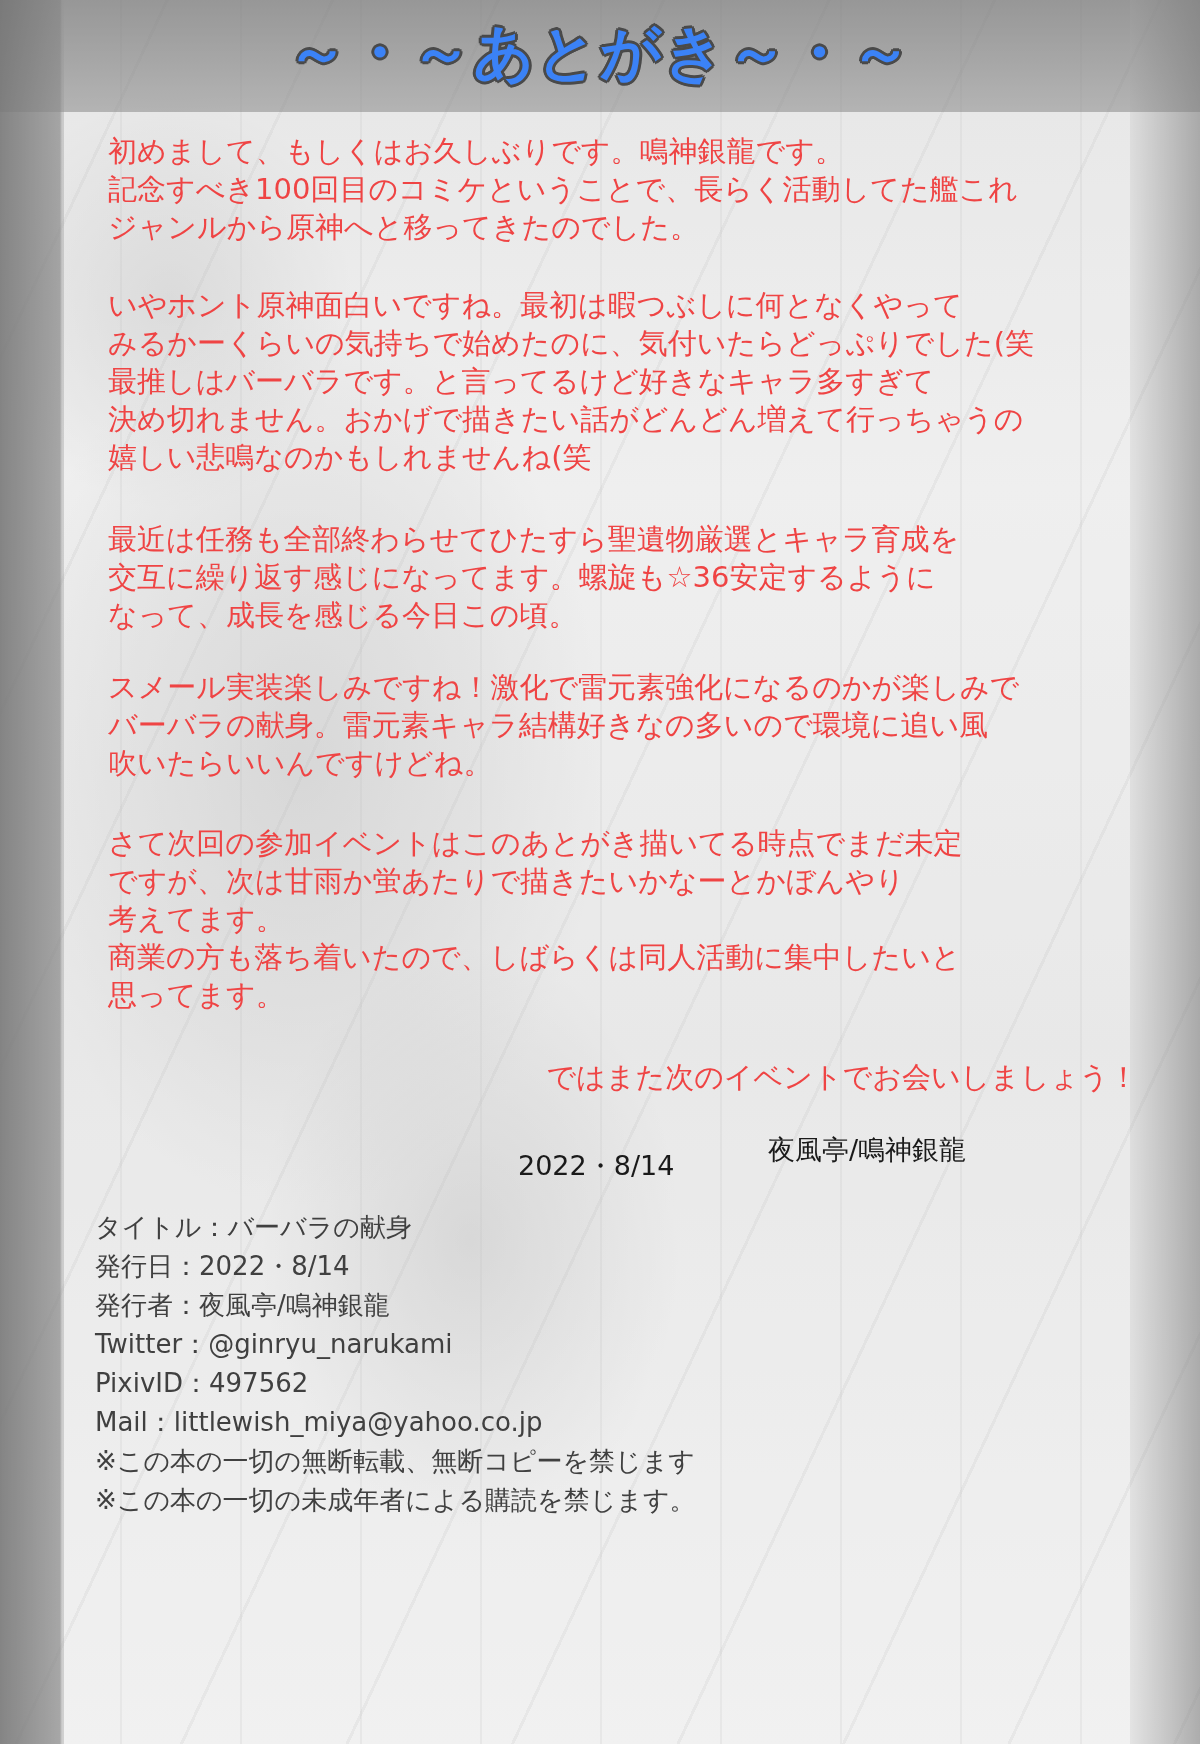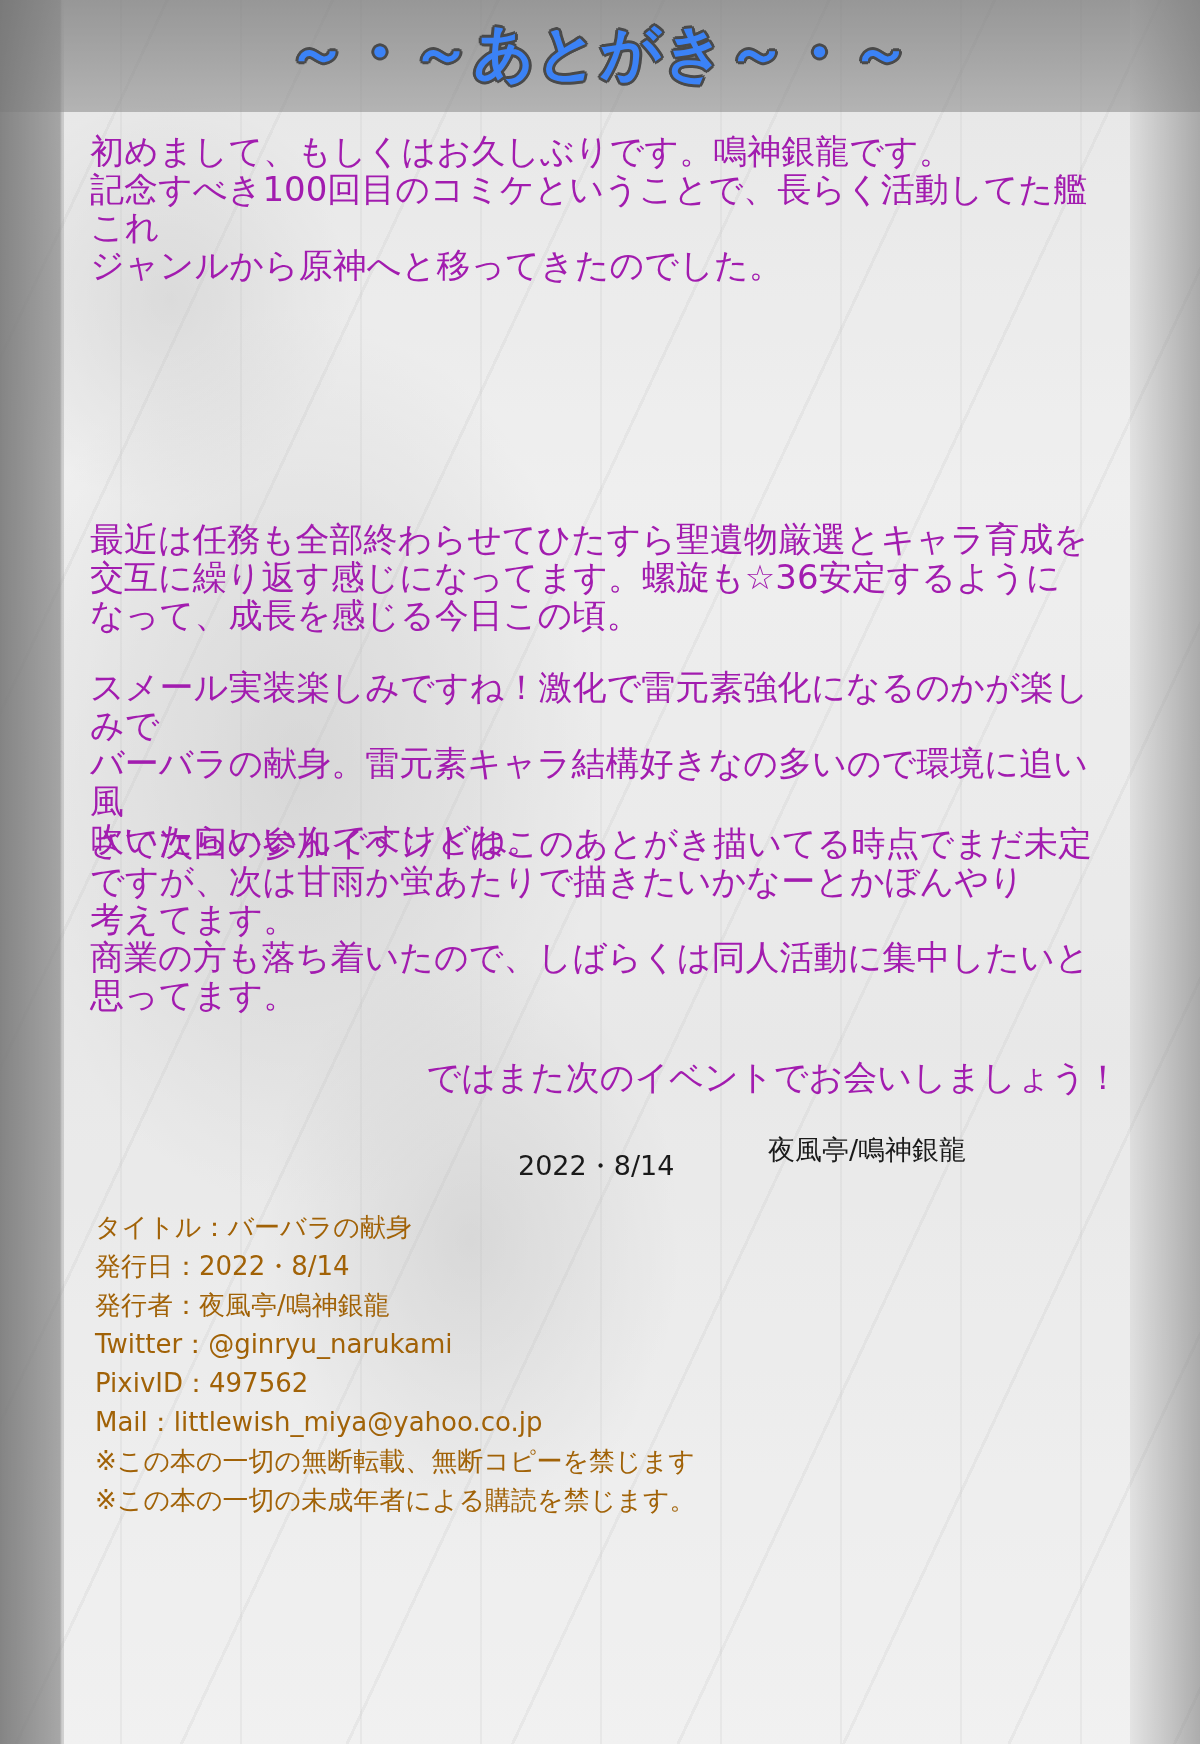--- a/index.html
+++ b/index.html
@@ -79,24 +79,24 @@
     font-weight: bold;
     color: #3b82f6;
     letter-spacing: 2px;
     text-shadow:
       2px 2px 0 #4a4a4a, -2px 2px 0 #4a4a4a, 2px -2px 0 #4a4a4a, -2px -2px 0 #4a4a4a,
       0 3px 0 #4a4a4a, 3px 0 0 #4a4a4a, 0 -3px 0 #4a4a4a, -3px 0 0 #4a4a4a;
   }
 
   .body-block {
     position: absolute;
-    left: 90px;
+    left: 108px;
     width: 1030px;
-    color: #a21caf;
-    font-size: 34px;
+    color: #ef4444;
+    font-size: 29px;
     line-height: 38px;
     white-space: pre-wrap;
   }
 
   #para0 { top: 132px; }
   #para1 { top: 286px; }
   #para2 { top: 520px; }
   #para3 { top: 668px; }
   #para4 { top: 824px; }
   #para5 { top: 1058px; text-align: right; }
@@ -119,21 +119,21 @@
     left: 670px;
     top: 0;
     text-align: center;
   }
 
   .colophon {
     position: absolute;
     left: 95px;
     top: 1208px;
     width: 1040px;
-    color: #a16207;
+    color: #404040;
     font-size: 26px;
     line-height: 39px;
   }
   .colophon div { white-space: pre; }
 </style>
 </head>
 <body>
 
 <div class="page">
 
@@ -143,20 +143,25 @@
   <div class="bg-dark-right"></div>
   <div class="bg-wash"></div>
 
   <div class="content">
 
     <div class="title">～・～あとがき～・～</div>
 
     <div class="body-block" id="para0">初めまして、もしくはお久しぶりです。鳴神銀龍です。
 記念すべき100回目のコミケということで、長らく活動してた艦これ
 ジャンルから原神へと移ってきたのでした。</div>
+    <div class="body-block" id="para1">いやホント原神面白いですね。最初は暇つぶしに何となくやって
+みるかーくらいの気持ちで始めたのに、気付いたらどっぷりでした(笑
+最推しはバーバラです。と言ってるけど好きなキャラ多すぎて
+決め切れません。おかげで描きたい話がどんどん増えて行っちゃうの
+嬉しい悲鳴なのかもしれませんね(笑</div>
     <div class="body-block" id="para2">最近は任務も全部終わらせてひたすら聖遺物厳選とキャラ育成を
 交互に繰り返す感じになってます。螺旋も☆36安定するように
 なって、成長を感じる今日この頃。</div>
     <div class="body-block" id="para3">スメール実装楽しみですね！激化で雷元素強化になるのかが楽しみで
 バーバラの献身。雷元素キャラ結構好きなの多いので環境に追い風
 吹いたらいいんですけどね。</div>
     <div class="body-block" id="para4">さて次回の参加イベントはこのあとがき描いてる時点でまだ未定
 ですが、次は甘雨か蛍あたりで描きたいかなーとかぼんやり
 考えてます。
 商業の方も落ち着いたので、しばらくは同人活動に集中したいと

